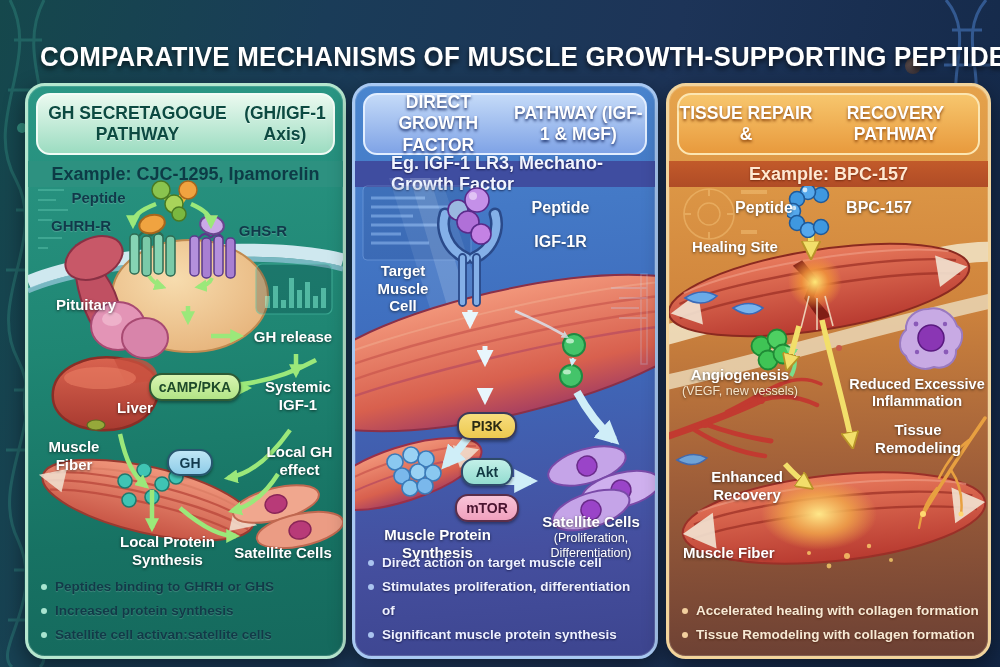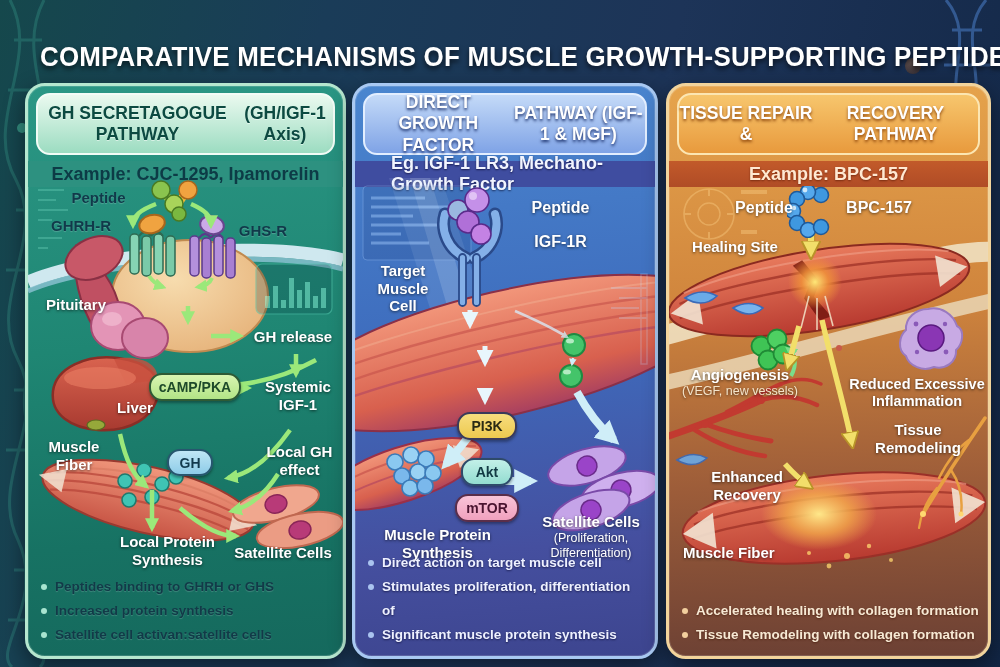--- a/index.html
+++ b/index.html
@@ -232,21 +232,21 @@
         <path d="M262,252 C238,286 218,297 200,300" marker-end="url(#mg)"></path>
         <path d="M92,256 C98,284 106,298 118,308" marker-end="url(#mg)"></path>
         <path d="M250,296 C236,318 220,329 204,333" marker-end="url(#mg)"></path>
         <path d="M124,312 L124,350" marker-end="url(#mg)"></path>
         <path d="M152,330 C178,352 194,358 208,358" marker-end="url(#mg)"></path>
       </g>
     </svg>
     <div class="lbl dark" style="left:28px;top:11px;width:85px;">Peptide</div>
     <div class="lbl dark" style="left:14px;top:39px;width:78px;">GHRH-R</div>
     <div class="lbl dark" style="left:196px;top:44px;width:78px;">GHS-R</div>
-    <div class="lbl" style="left:4px;top:118px;width:88px;">Pituitary</div>
+    <div class="lbl" style="left:14px;top:118px;width:88px;">Pituitary</div>
     <div class="lbl" style="left:215px;top:150px;width:100px;">GH release</div>
     <div class="lbl" style="left:72px;top:221px;width:70px;">Liver</div>
     <div class="lbl" style="left:222px;top:200px;width:96px;">Systemic
 IGF-1</div>
     <div class="lbl" style="left:6px;top:260px;width:80px;">Muscle
 Fiber</div>
     <div class="lbl" style="left:225px;top:265px;width:93px;">Local GH
 effect</div>
     <div class="lbl" style="left:82px;top:355px;width:115px;">Local Protein
 Synthesis</div>

